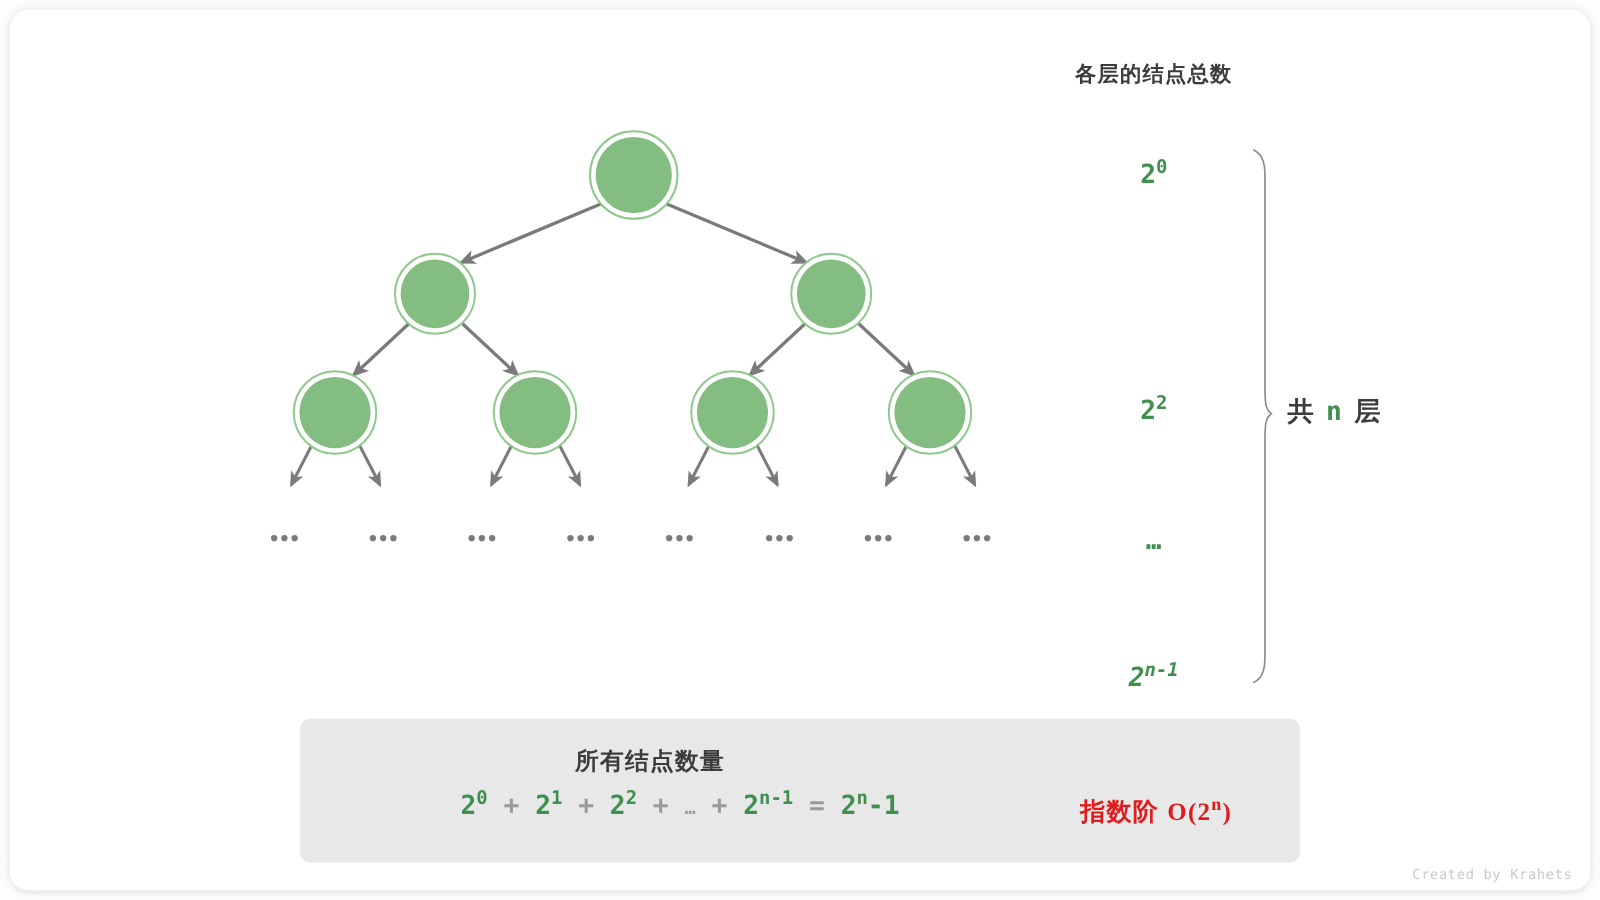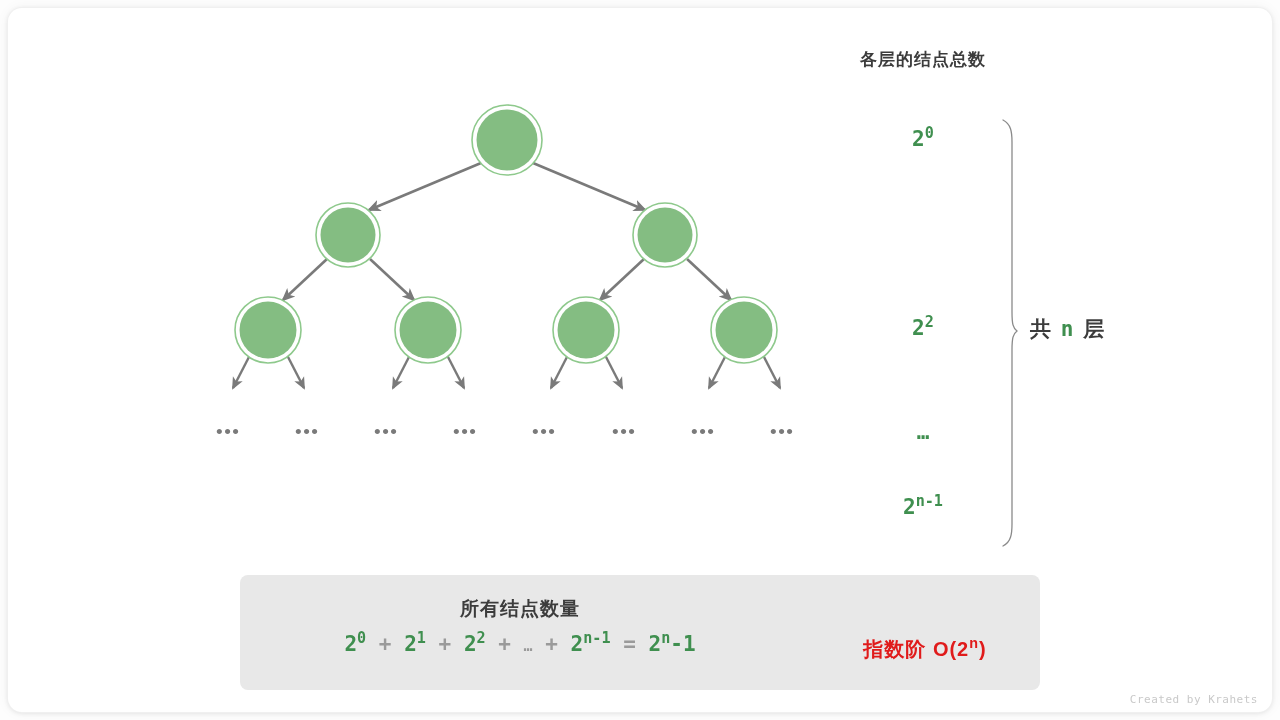--- a/index.html
+++ b/index.html
@@ -116,20 +116,21 @@
   #sum-formula {
     left: 240px;
     top: 632px;
     width: 560px;
     text-align: center;
     font-family: "DejaVu Sans Mono", "Liberation Mono", monospace;
     font-size: 21px;
     font-weight: 700;
     color: #3f8f4f;
     white-space: nowrap;
+    padding-left: 24px;
   }
   #sum-formula .op { color: #9a9a9a; font-weight: 700; }
   #sum-formula .dots { color: #9a9a9a; font-size: 15px; }
   #sum-formula sup { font-size: 0.72em; vertical-align: super; line-height: 0; }
 
   #sum-right-title {
     left: 810px;
     top: 596px;
     width: 230px;
     text-align: center;
@@ -143,21 +144,21 @@
     top: 636px;
     width: 230px;
     text-align: center;
     font-size: 20px;
     font-weight: 700;
     color: #e01b1b;
     letter-spacing: 1px;
     white-space: nowrap;
   }
   #sum-right-value .mono {
-    font-family: Liberation Sans, sans-serif;
+    font-family: Liberation Serif, serif;
   }
   #sum-right-value sup { font-size: 0.72em; vertical-align: super; line-height: 0; }
 
   
   #credit {
     right: 22px;
     bottom: 14px;
     font-family: "DejaVu Sans Mono", "Liberation Mono", monospace;
     font-size: 11px;
     color: #c9c9c9;
@@ -254,21 +255,21 @@
 
 
   <div class="abs levelnum" style="left:843px; top:316px;">
     <span>2</span><sup>2</sup>
   </div>
 
   <div class="abs levelnum dots" style="left:843px; top:420px;">
     <span style="letter-spacing:0px;">…</span>
   </div>
 
-  <div class="abs levelnum" style="left:843px; top:495px;">
+  <div class="abs levelnum" style="left:843px; top:530px;font-style:italic;">
     <span>2</span><sup>n-1</sup>
   </div>
 
   <div class="abs" id="total-layers">
     <span>共</span>
     <span class="mono-green">n</span>
     <span>层</span>
   </div>
 
   <div class="abs" style="left:0; top:421px; width:1280px; height:24px;">

